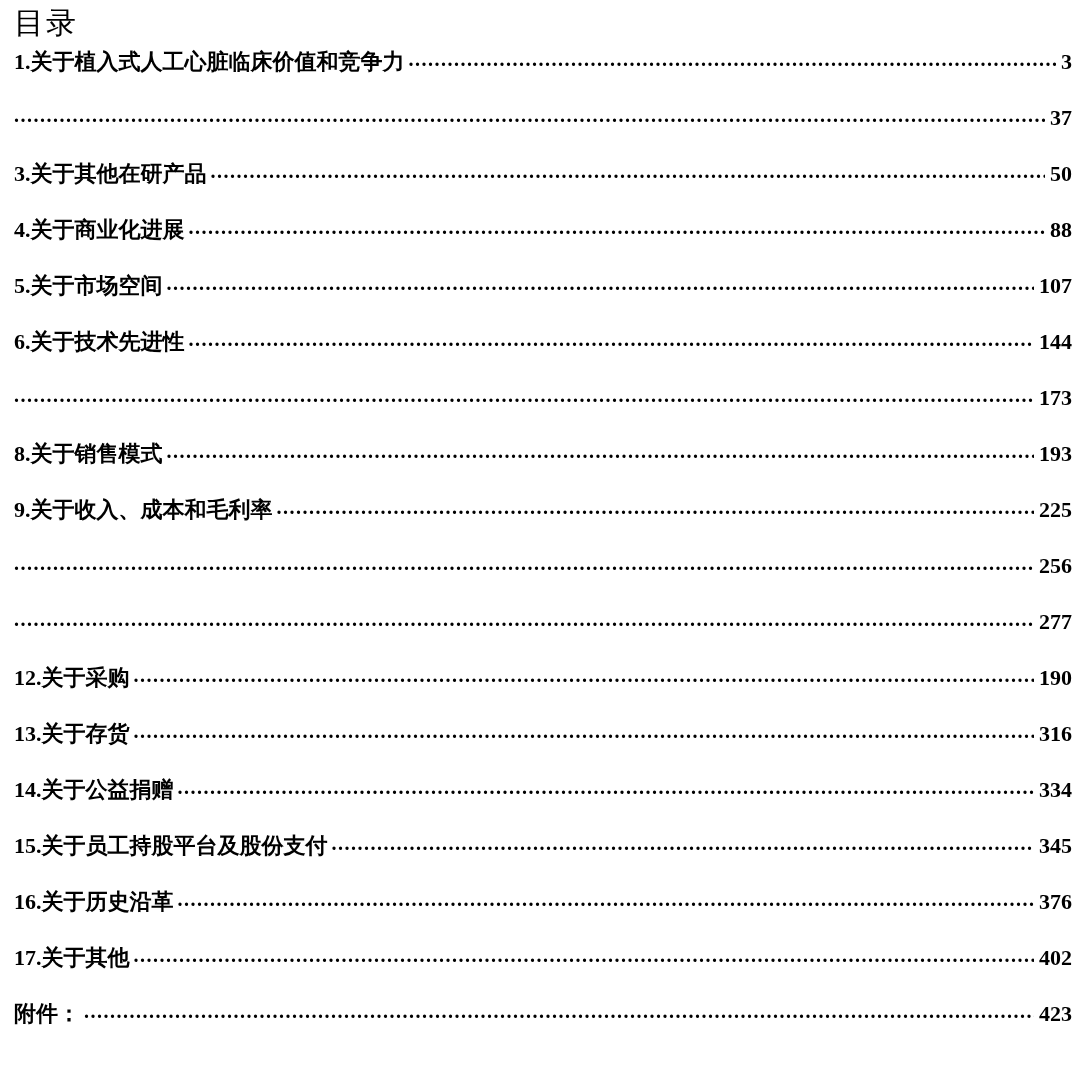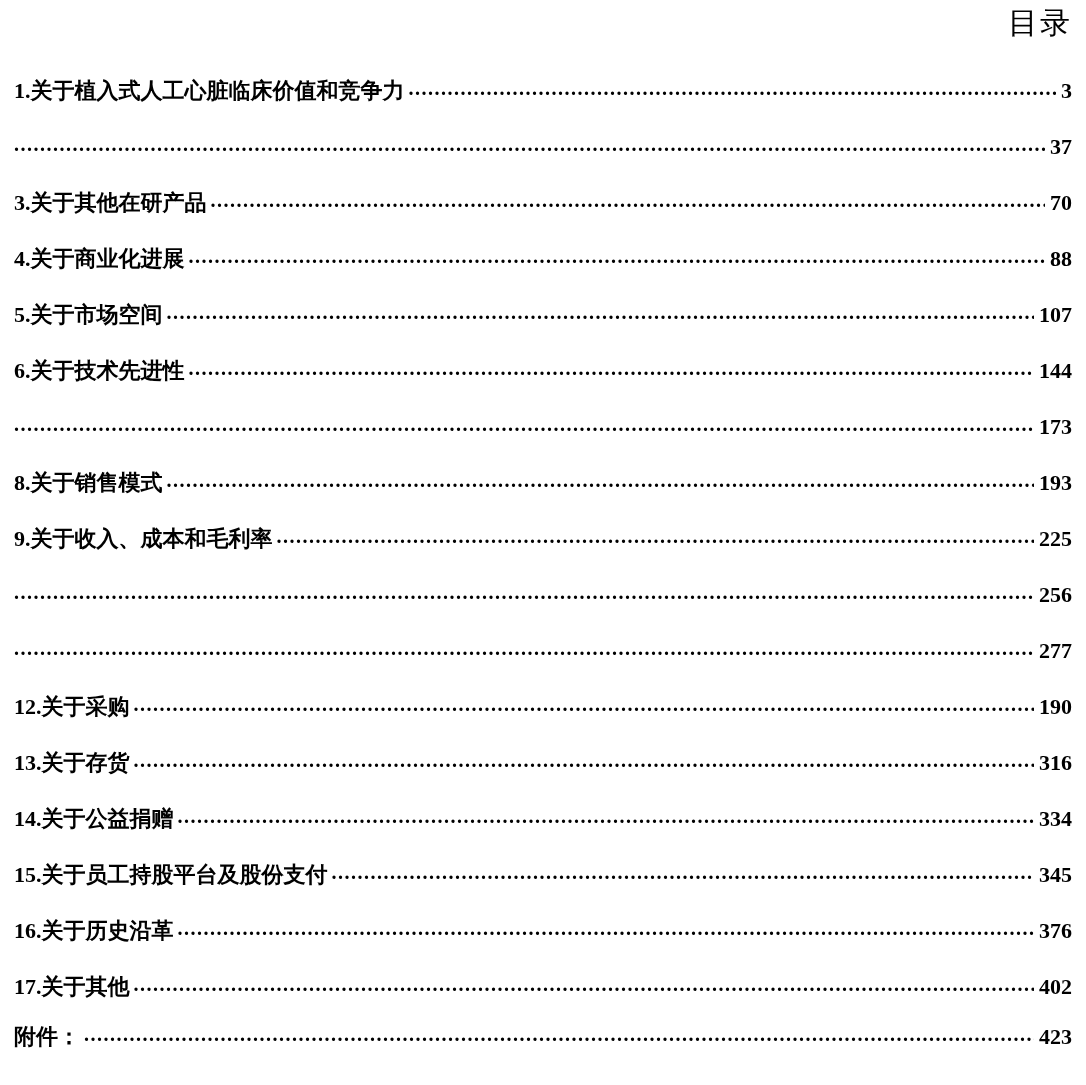--- a/index.html
+++ b/index.html
@@ -15,36 +15,36 @@
     overflow: hidden;
   }
   .page {
     width: 1086px;
     height: 1085px;
     box-sizing: border-box;
     padding: 4px 14px 0 14px;
     position: relative;
   }
   .doc-title {
-    text-align: right;
+    text-align: left;
     font-size: 30px;
     font-weight: 400;
     letter-spacing: 2px;
     line-height: 38px;
     margin: 0 0 6px 0;
     font-family: "Liberation Serif", "DejaVu Serif", serif;
   }
   .toc-list {
     margin: 0;
     padding: 0;
     list-style: none;
   }
   .toc-entry {
     display: flex;
-    align-items: flex-end;
+    align-items: flex-start;
     width: 100%;
     font-size: 22px;
     font-weight: bold;
     line-height: 27px;
     height: 56px;
     white-space: nowrap;
     font-family: "Liberation Serif", "DejaVu Serif", serif;
   }
   .toc-entry.last {
     height: 50px;
@@ -87,21 +87,21 @@
     </li>
 
     <li class="toc-entry">
       <span class="toc-dots">......................................................................................................................................................................</span>
       <span class="toc-page">37</span>
     </li>
 
     <li class="toc-entry">
       <span class="toc-label">3.关于其他在研产品</span>
       <span class="toc-dots">......................................................................................................................................................................</span>
-      <span class="toc-page">70</span>
+      <span class="toc-page">50</span>
     </li>
 
     <li class="toc-entry">
       <span class="toc-label">4.关于商业化进展</span>
       <span class="toc-dots">......................................................................................................................................................................</span>
       <span class="toc-page">88</span>
     </li>
 
     <li class="toc-entry">
       <span class="toc-label">5.关于市场空间</span>

